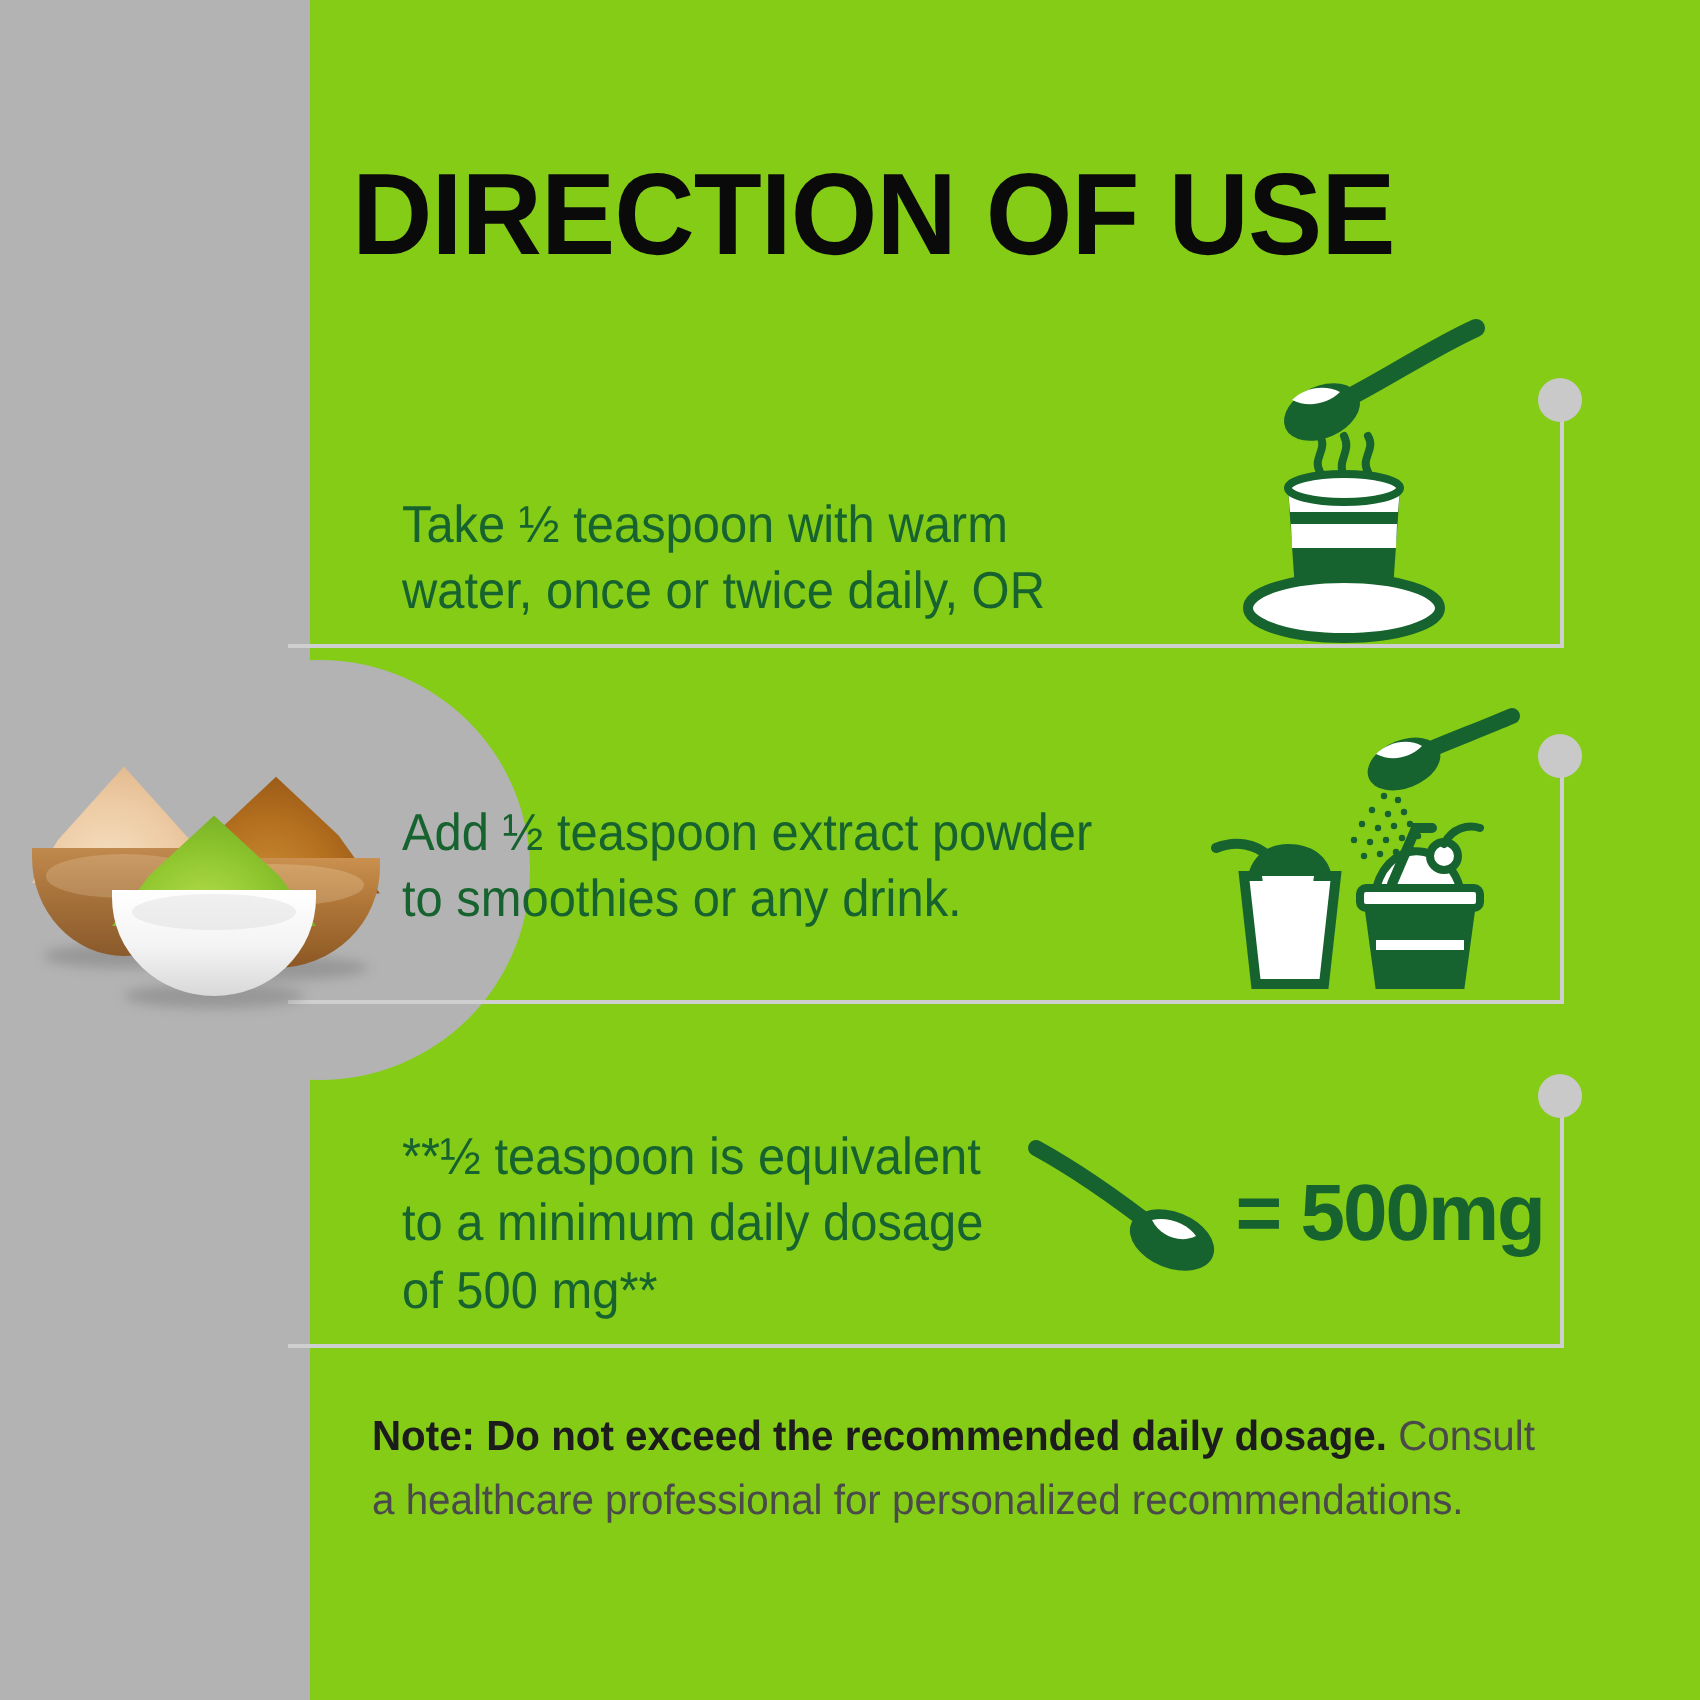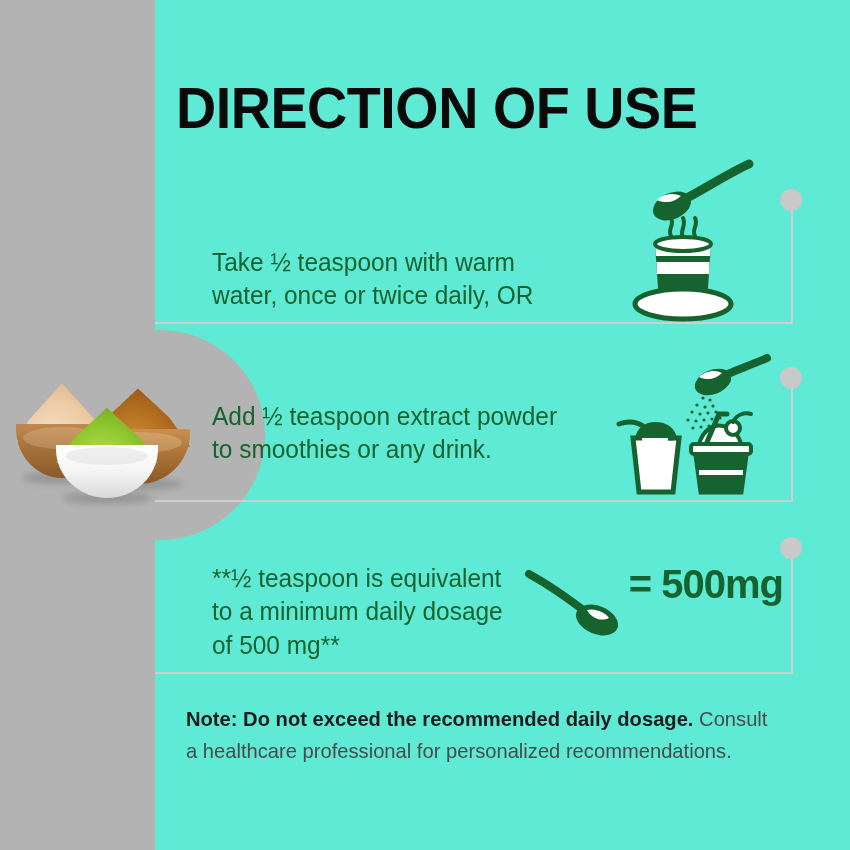--- a/index.html
+++ b/index.html
@@ -7,21 +7,21 @@
     padding: 0;
     background: #ffffff;
   }
   body {
     font-family: "Liberation Sans", sans-serif;
   }
   #page {
     position: relative;
     width: 850px;
     height: 850px;
-    background: #5eead4;
+    background: #84cc16;
     overflow: hidden;
   }
 
   
   .gray-panel {
     position: absolute;
     left: 0;
     top: 0;
     width: 155px;
     height: 850px;
@@ -141,21 +141,21 @@
     color: #0a0a0a;
     font-family: "Liberation Sans Narrow", "Liberation Sans", sans-serif;
     transform: scaleX(0.96);
     transform-origin: left center;
     white-space: nowrap;
   }
 
   
   .card {
     position: absolute;
-    left: 155px;
+    left: 144px;
     width: 638px;
     border-bottom: 2px solid #cfcfcf;
     border-right: 2px solid #cfcfcf;
     box-sizing: border-box;
   }
   .card-1 { top: 200px; height: 124px; }
   .card-2 { top: 378px; height: 124px; }
   .card-3 { top: 548px; height: 126px; padding-left: 21px; }
 
   .card-dot {
@@ -188,21 +188,21 @@
     top: 0;
   }
   .card-1 .card-icon { right: 10px; top: -56px; }
   .card-2 .card-icon { right: 6px; top: -26px; }
 
   .eq-row {
     position: absolute;
     right: 8px;
     top: 14px;
     display: flex;
-    align-items: flex-start;
+    align-items: center;
     gap: 2px;
   }
   .eq-text {
     font-size: 40px;
     font-weight: 700;
     color: #17632f;
     font-family: "Liberation Sans Narrow", "Liberation Sans", sans-serif;
     letter-spacing: -1px;
   }
 

